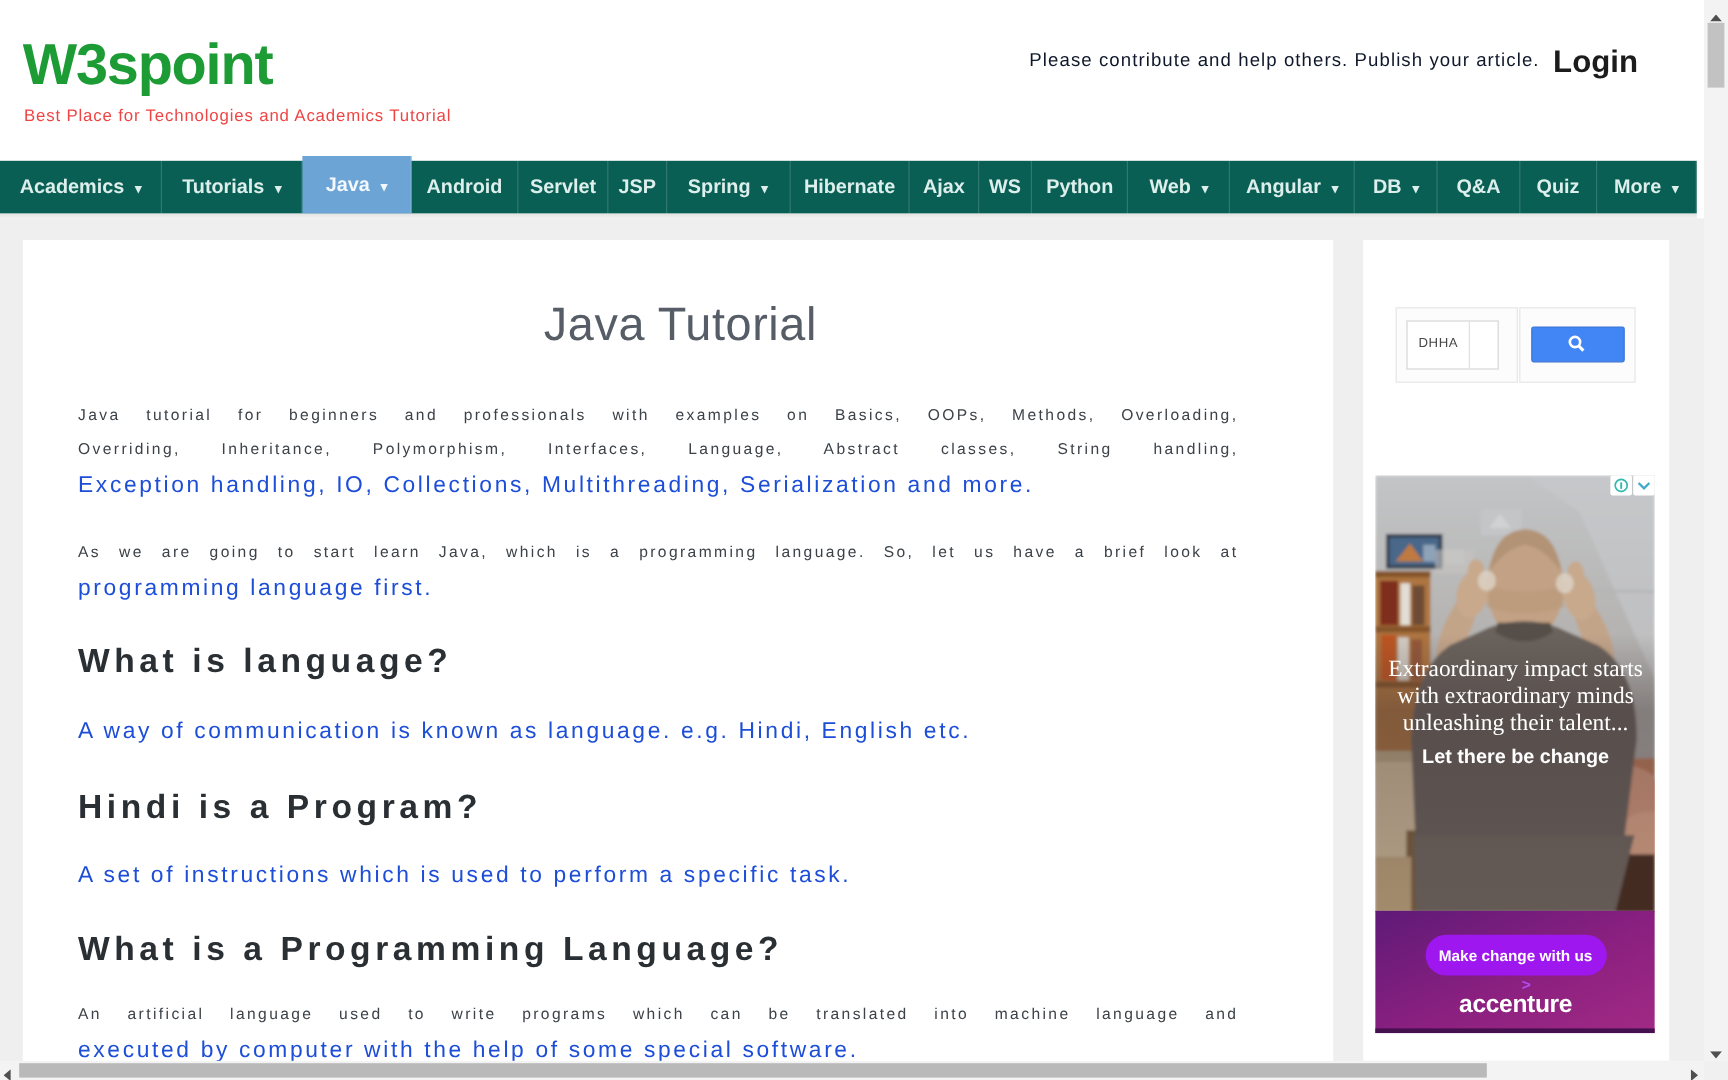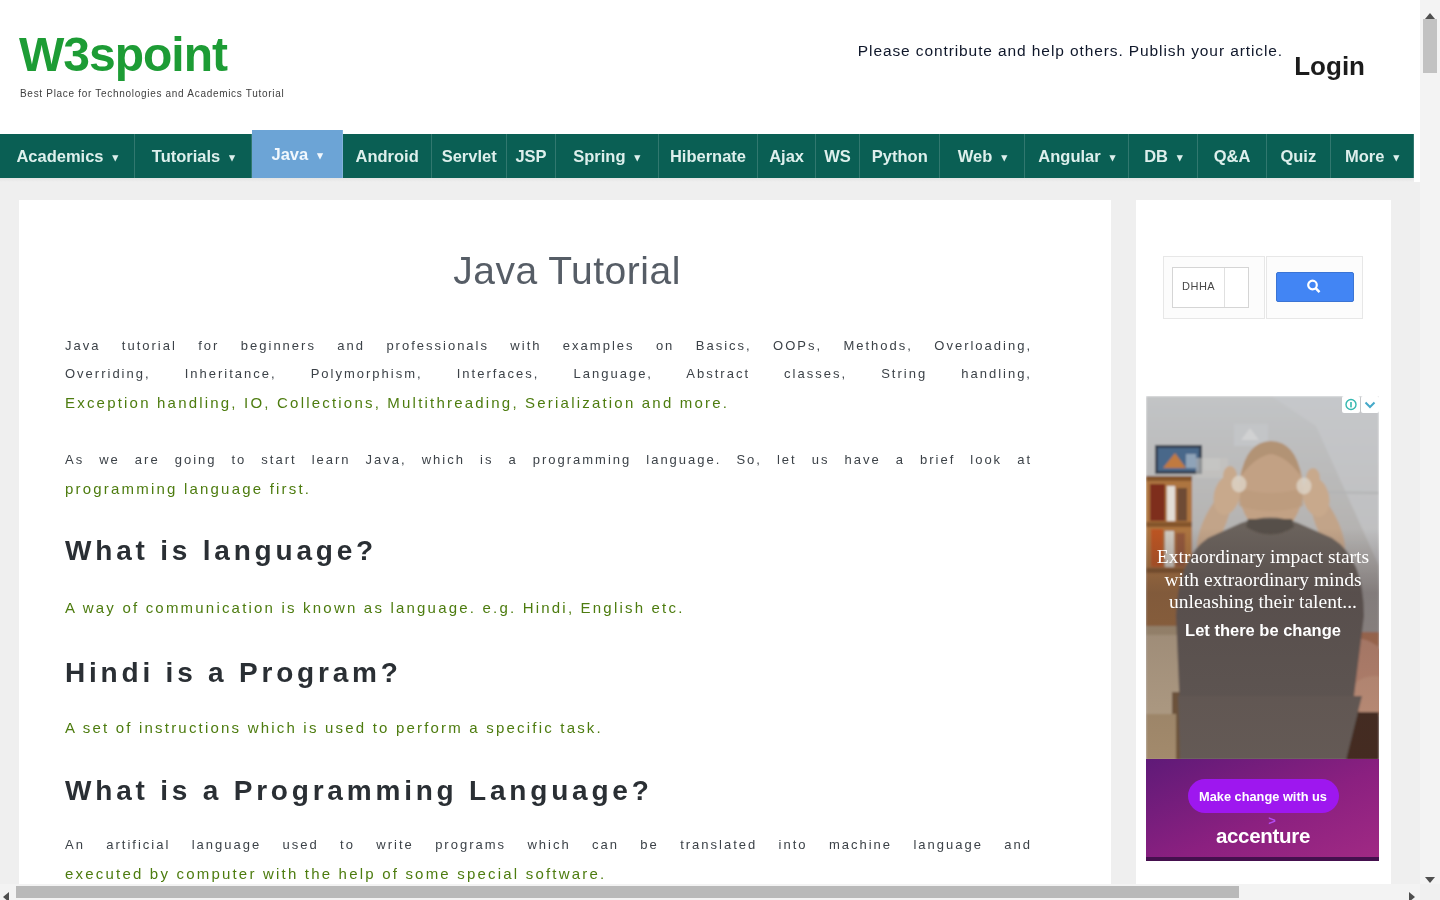--- a/index.html
+++ b/index.html
@@ -2,40 +2,40 @@
 <html><head>
 <meta charset="utf-8">
 <style>
 * { margin:0; padding:0; box-sizing:border-box; }
 html,body { width:1440px; height:900px; overflow:hidden; }
 body { font-family:"Liberation Sans",sans-serif; background:#fff; position:relative; }
 .abs { position:absolute; }
 
 
 .logo { left:19px; top:27px; font-size:48px; font-weight:bold; color:#1d9c35; letter-spacing:-1px; }
-.tagline { left:20px; top:88px; font-size:10px; color:#404040; letter-spacing:0.7px; }
+.tagline { left:20px; top:88px; font-size:14px; color:#ef4444; letter-spacing:0.7px; }
 .hdr-right { right:157px; top:42px; font-size:15.5px; color:#0f172a; letter-spacing:0.9px; }
-.hdr-login { right:75px; top:51px; font-size:26px; font-weight:bold; color:#1c1c1c; }
+.hdr-login { right:75px; top:36px; font-size:26px; font-weight:bold; color:#1c1c1c; }
 
 
 .nav { left:0; top:134px; width:1414px; height:44px; background:#0a5f54; display:flex; }
 .nav-shadow { left:0; top:178px; width:1414px; height:4px; background:linear-gradient(#e4e4e4,#efefef); }
 .nav div { height:44px; display:flex; align-items:center; justify-content:center; color:#ddefec; font-size:16.5px; font-weight:bold; border-right:1px solid rgba(255,255,255,0.16); }
 .nav .tri { display:inline-block; font-size:11px; margin-left:9px; position:relative; top:1px; }
 .nav .cur { background:#6ca4d6; height:48px; margin-top:-4px; color:#f2f8fd; }
 
 
 .bg { left:0; top:182px; width:1420px; height:718px; background:#efefef; }
 .card-main { left:19px; top:200px; width:1092px; height:700px; background:#fff; }
 .card-side { left:1136px; top:200px; width:255px; height:684px; background:#fff; }
 
 
 .title { left:21px; top:249px; width:1092px; text-align:center; font-size:39px; font-weight:400; color:#565d66; letter-spacing:0.5px; }
 .bline { left:65px; width:967px; font-size:13px; color:#3c4248; letter-spacing:2px; text-align:justify; text-align-last:justify; white-space:normal; }
-.bline-last { left:65px; width:990px; font-size:15px; color:#4d7c0f; letter-spacing:2.2px; }
+.bline-last { left:65px; width:990px; font-size:19px; color:#1d4ed8; letter-spacing:2.2px; }
 .h2 { left:65px; font-size:28px; font-weight:bold; color:#2a2f34; letter-spacing:3.8px; }
 
 
 .sbox { border:1px solid #e7e7e7; background:#fcfcfc; }
 .sinput { left:1172px; top:267px; width:77px; height:41px; background:#fff; border:1px solid #d5d5d5; }
 .sdiv { left:1224px; top:268px; width:1px; height:39px; background:#e0e0e0; }
 .stext { left:1182px; top:280px; font-size:11px; color:#474747; letter-spacing:0.5px; }
 .sbtn { left:1276px; top:272px; width:78px; height:30px; background:#4285f4; border:1px solid #3a74d4; border-radius:2px; }
 
 

